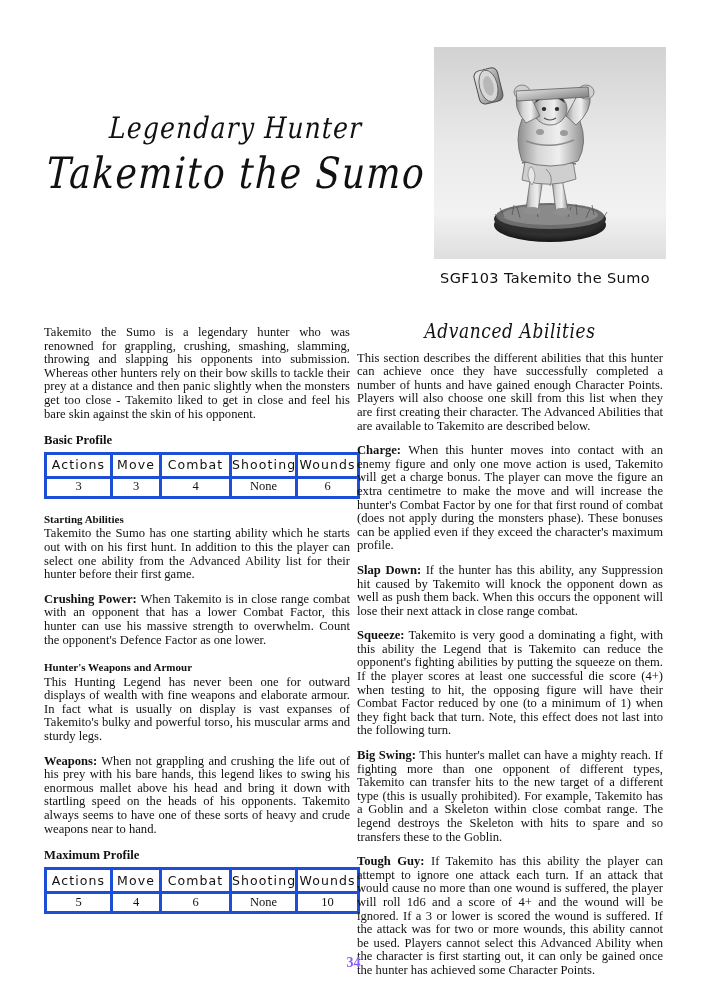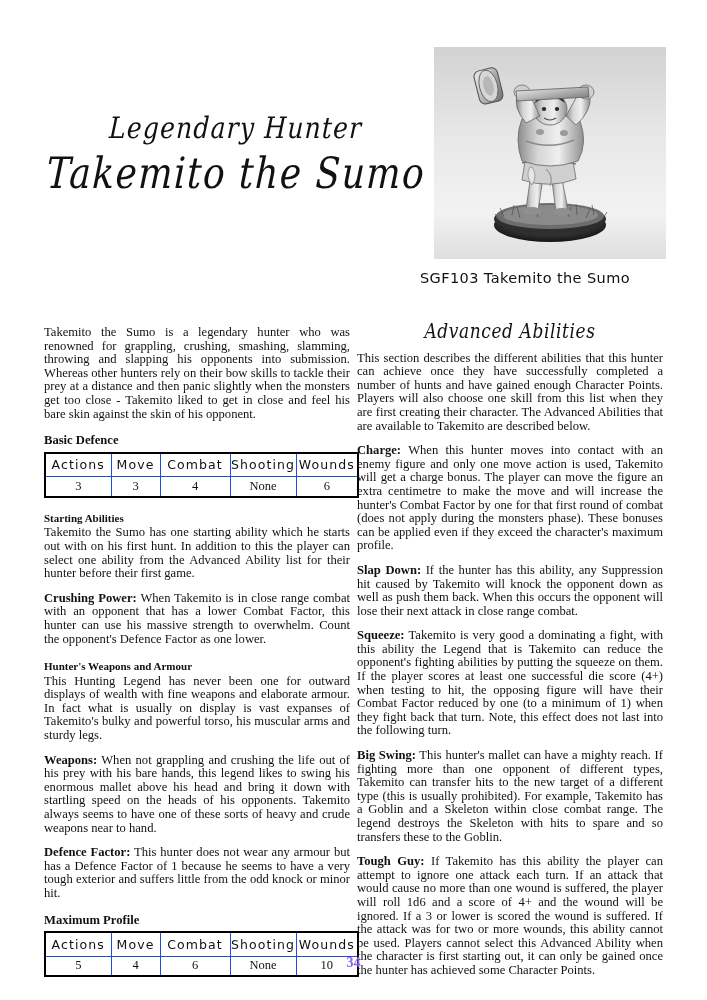--- a/index.html
+++ b/index.html
@@ -75,20 +75,21 @@
     background: linear-gradient(180deg, #d8d8d8 0%, #e7e7e7 38%, #f1f1f1 70%, #e4e4e4 100%);
     overflow: hidden;
   }
   .mini-photo svg { display: block; width: 100%; height: 100%; }
 
   .photo-caption {
     position: absolute;
     left: 420px;
     top: 270px;
     width: 250px;
+    text-align: center;
     font-family: "DejaVu Sans", sans-serif;
     font-size: 14.5px;
     letter-spacing: 0.4px;
     font-weight: 400;
     color: #111;
     white-space: nowrap;
   }
 
   
   .col {
@@ -142,21 +143,21 @@
 
   
   .profile-table {
     width: 306px;
     border-collapse: collapse;
     border: 2.5px solid #000;
     margin: 4px 0 0 0;
     table-layout: fixed;
   }
   .profile-table td {
-    border: 1px solid #1d4ed8;
+    border: 3px solid #1d4ed8;
     text-align: center;
     padding: 0;
     height: 21px;
     vertical-align: middle;
   }
   .profile-table tr.hdr td {
     font-family: "DejaVu Sans", sans-serif;
     font-size: 12.5px;
     letter-spacing: 1.1px;
     font-weight: 400;
@@ -285,21 +286,21 @@
       </svg>
     </div>
 
     <div class="photo-caption">SGF103 Takemito the Sumo</div>
   </div>
 
   <div class="col col-left">
 
     <p>Takemito the Sumo is a legendary hunter who was renowned for grappling, crushing, smashing, slamming, throwing and slapping his opponents into submission. Whereas other hunters rely on their bow skills to tackle their prey at a distance and then panic slightly when the monsters get too close - Takemito liked to get in close and feel his bare skin against the skin of his opponent.</p>
 
-    <div class="sub-head">Basic Defence</div>
+    <div class="sub-head">Basic Profile</div>
 
     <table class="profile-table">
       <tbody>
           <tr class="hdr">
         <td class="c-actions">Actions</td>
         <td class="c-move">Move</td>
         <td class="c-combat">Combat</td>
         <td class="c-shooting">Shooting</td>
         <td class="c-wounds">Wounds</td>
       </tr>
@@ -316,21 +317,20 @@
     <div class="center-head">Starting Abilities</div>
     <p class="tight">Takemito the Sumo has one starting ability which he starts out with on his first hunt. In addition to this the player can select one ability from the Advanced Ability list for their hunter before their first game.</p>
 
     <p class="spaced"><span class="lead-bold">Crushing Power:</span><span> When Takemito is in close range combat with an opponent that has a lower Combat Factor, this hunter can use his massive strength to overwhelm. Count the opponent's Defence Factor as one lower.</span></p>
 
     <div class="center-head">Hunter's Weapons and Armour</div>
     <p class="tight">This Hunting Legend has never been one for outward displays of wealth with fine weapons and elaborate armour. In fact what is usually on display is vast expanses of Takemito's bulky and powerful torso, his muscular arms and sturdy legs.</p>
 
     <p class="spaced"><span class="lead-bold">Weapons:</span><span> When not grappling and crushing the life out of his prey with his bare hands, this legend likes to swing his enormous mallet above his head and bring it down with startling speed on the heads of his opponents. Takemito always seems to have one of these sorts of heavy and crude weapons near to hand.</span></p>
 
-    <p class="spaced"><span class="lead-bold">Defence Factor:</span><span> This hunter does not wear any armour but has a Defence Factor of 1 because he seems to have a very tough exterior and suffers little from the odd knock or minor hit.</span></p>
 
     <div class="sub-head">Maximum Profile</div>
 
     <table class="profile-table">
       <tbody>
           <tr class="hdr">
         <td class="c-actions">Actions</td>
         <td class="c-move">Move</td>
         <td class="c-combat">Combat</td>
         <td class="c-shooting">Shooting</td>

